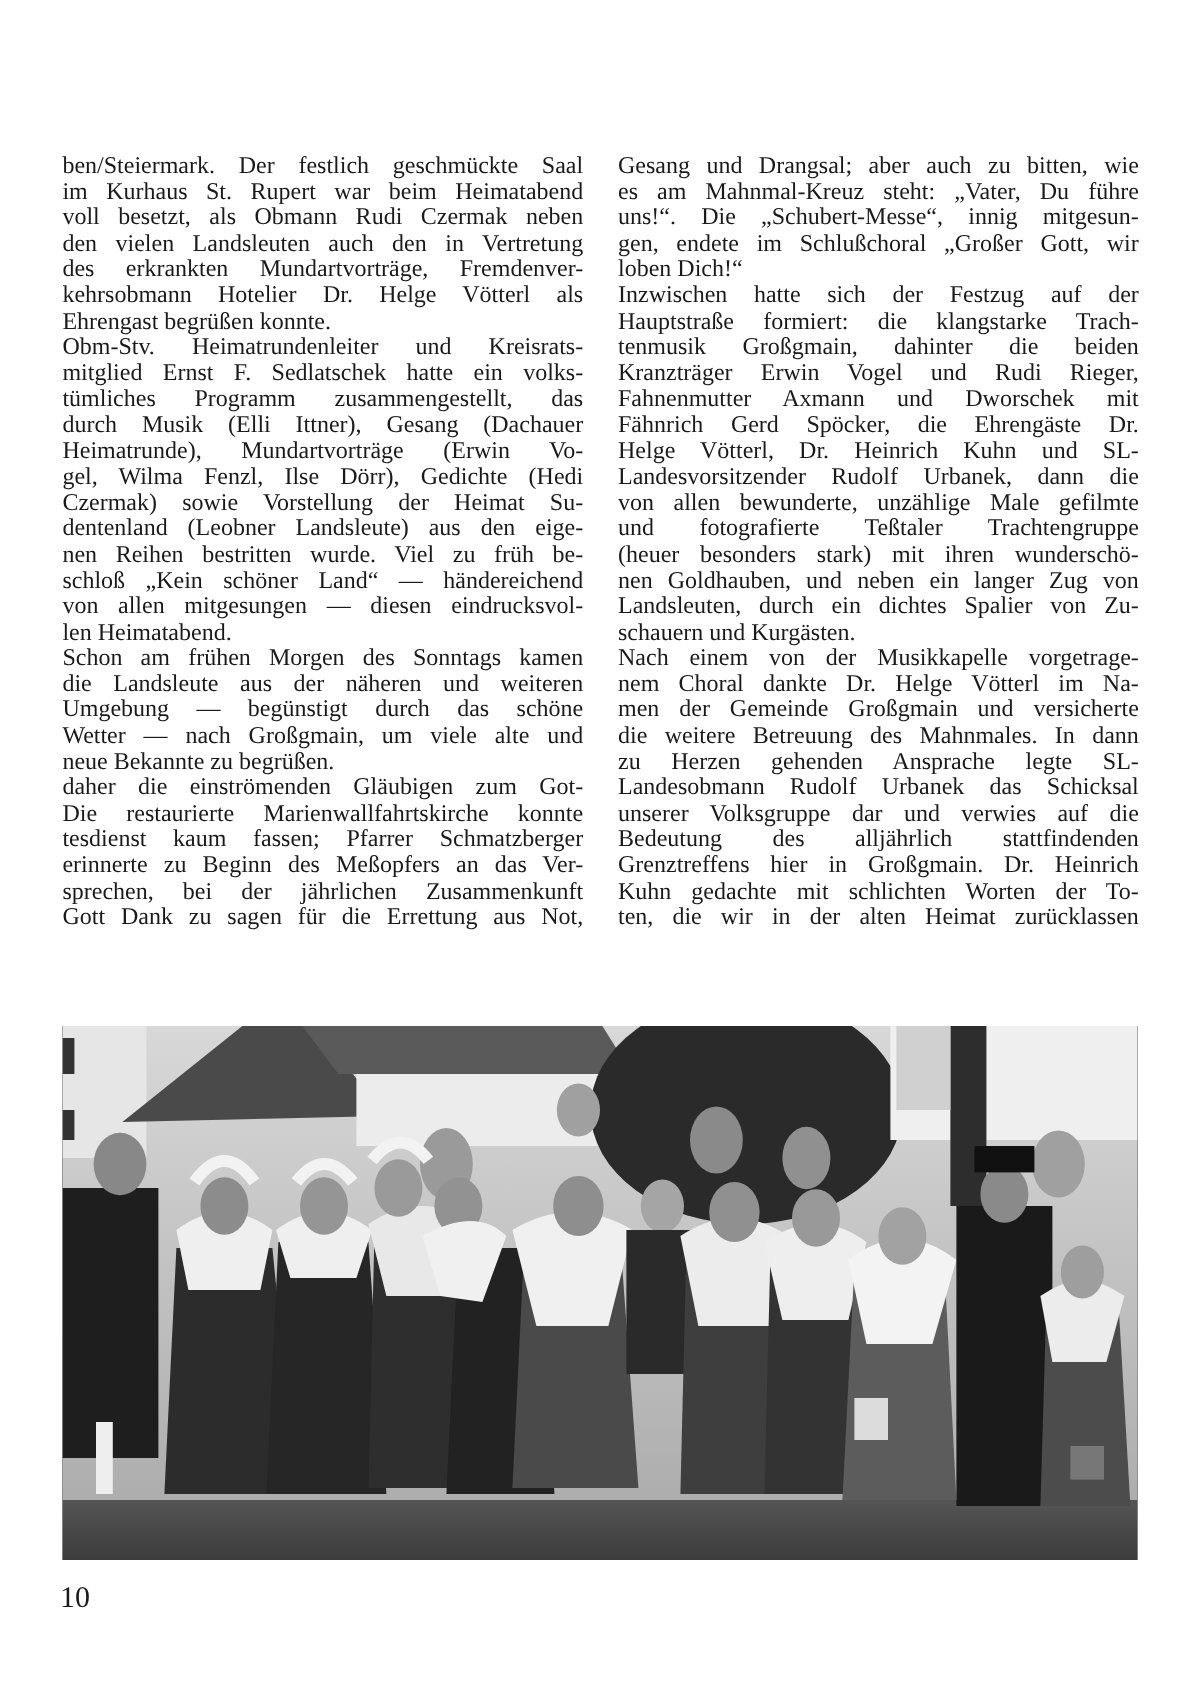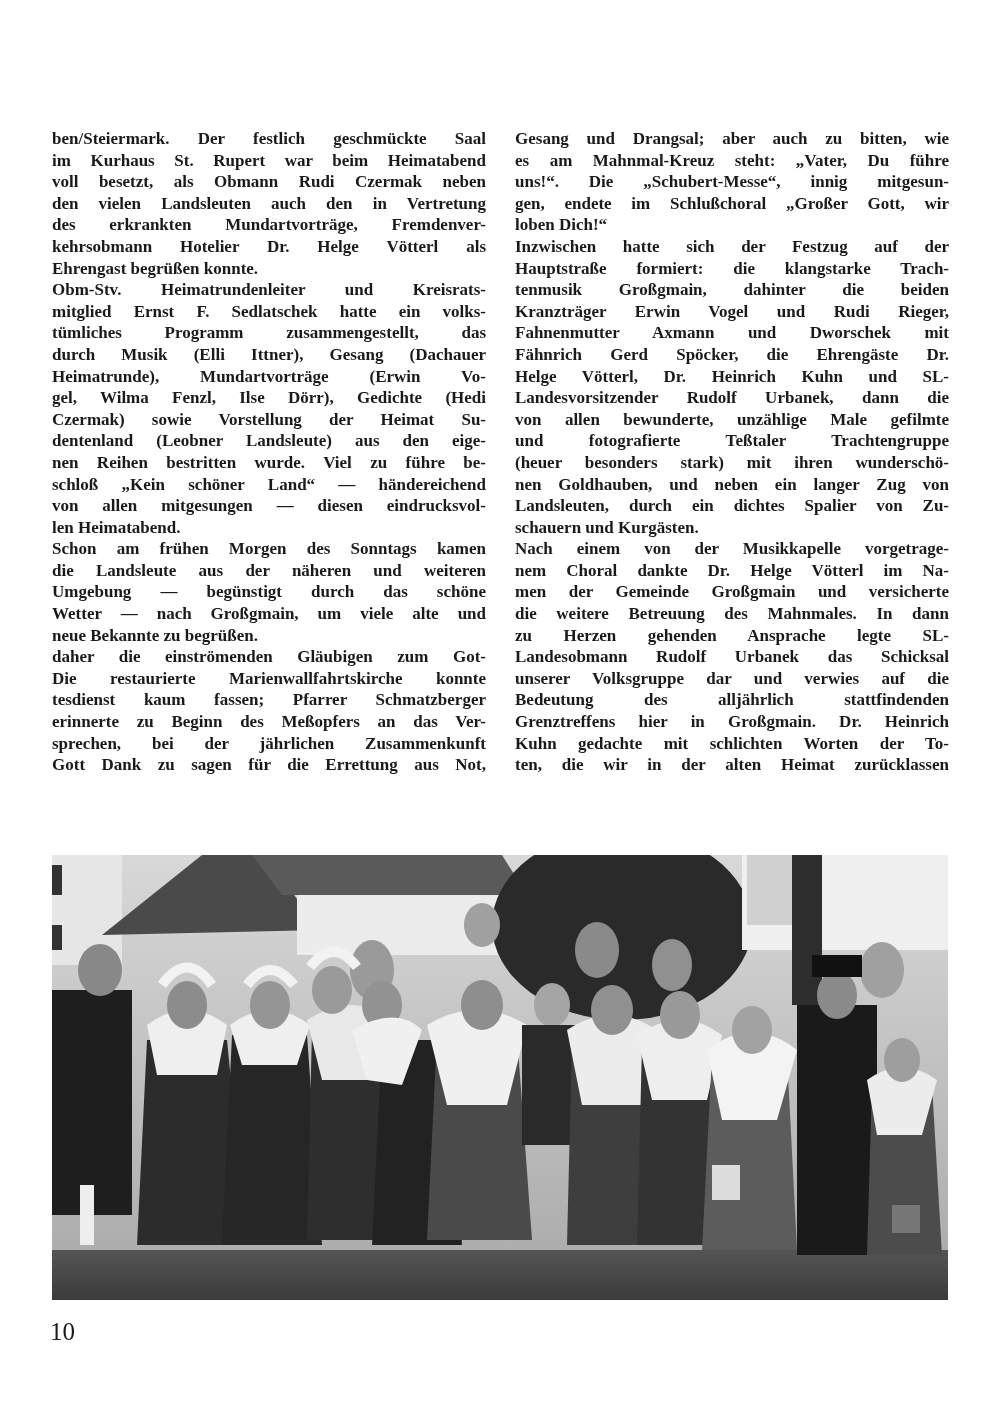--- a/index.html
+++ b/index.html
@@ -1,17 +1,17 @@
 <!DOCTYPE html>
 <html><head>
   <meta charset="utf-8">
   <style>
     html, body { margin: 0; padding: 0; background: #ffffff; }
     body { width: 1000px; height: 1413px; position: relative; overflow: hidden; font-family: "Liberation Serif", "DejaVu Serif", serif; color: #1a1a1a; }
-    .col { position: absolute; top: 128px; width: 434px; font-size: 17px; line-height: 21.6px; text-align: justify; font-weight: bold; }
+    .col { position: absolute; top: 128px; width: 434px; font-size: 20px; line-height: 21.6px; text-align: justify; }
     .col-left { left: 52px; }
     .col-right { left: 515px; width: 434px; }
     .col p { margin: 0; }
     .col p span.line { display: block; text-align: justify; text-align-last: justify; white-space: nowrap; }
     .col p span.line.last { text-align-last: left; }
     .photo { position: absolute; left: 52px; top: 855px; width: 896px; height: 445px; background: #3a3a3a; overflow: hidden; }
     .photo svg { display: block; }
     .page-number { position: absolute; left: 50px; top: 1318px; font-size: 25px; }
   </style>
 </head>
@@ -29,21 +29,21 @@
     </p>
     <p>
       <span class="line">Obm-Stv. Heimatrundenleiter und Kreisrats-</span>
       <span class="line">mitglied Ernst F. Sedlatschek hatte ein volks-</span>
       <span class="line">tümliches Programm zusammengestellt, das</span>
       <span class="line">durch Musik (Elli Ittner), Gesang (Dachauer</span>
       <span class="line">Heimatrunde), Mundartvorträge (Erwin Vo-</span>
       <span class="line">gel, Wilma Fenzl, Ilse Dörr), Gedichte (Hedi</span>
       <span class="line">Czermak) sowie Vorstellung der Heimat Su-</span>
       <span class="line">dentenland (Leobner Landsleute) aus den eige-</span>
-      <span class="line">nen Reihen bestritten wurde. Viel zu führe be-</span>
+      <span class="line">nen Reihen bestritten wurde. Viel zu früh be-</span>
       <span class="line">schloß „Kein schöner Land“ — händereichend</span>
       <span class="line">von allen mitgesungen — diesen eindrucksvol-</span>
       <span class="line last">len Heimatabend.</span>
     </p>
     <p>
       <span class="line">Schon am frühen Morgen des Sonntags kamen</span>
       <span class="line">die Landsleute aus der näheren und weiteren</span>
       <span class="line">Umgebung — begünstigt durch das schöne</span>
       <span class="line">Wetter — nach Großgmain, um viele alte und</span>
       <span class="line last">neue Bekannte zu begrüßen.</span>

